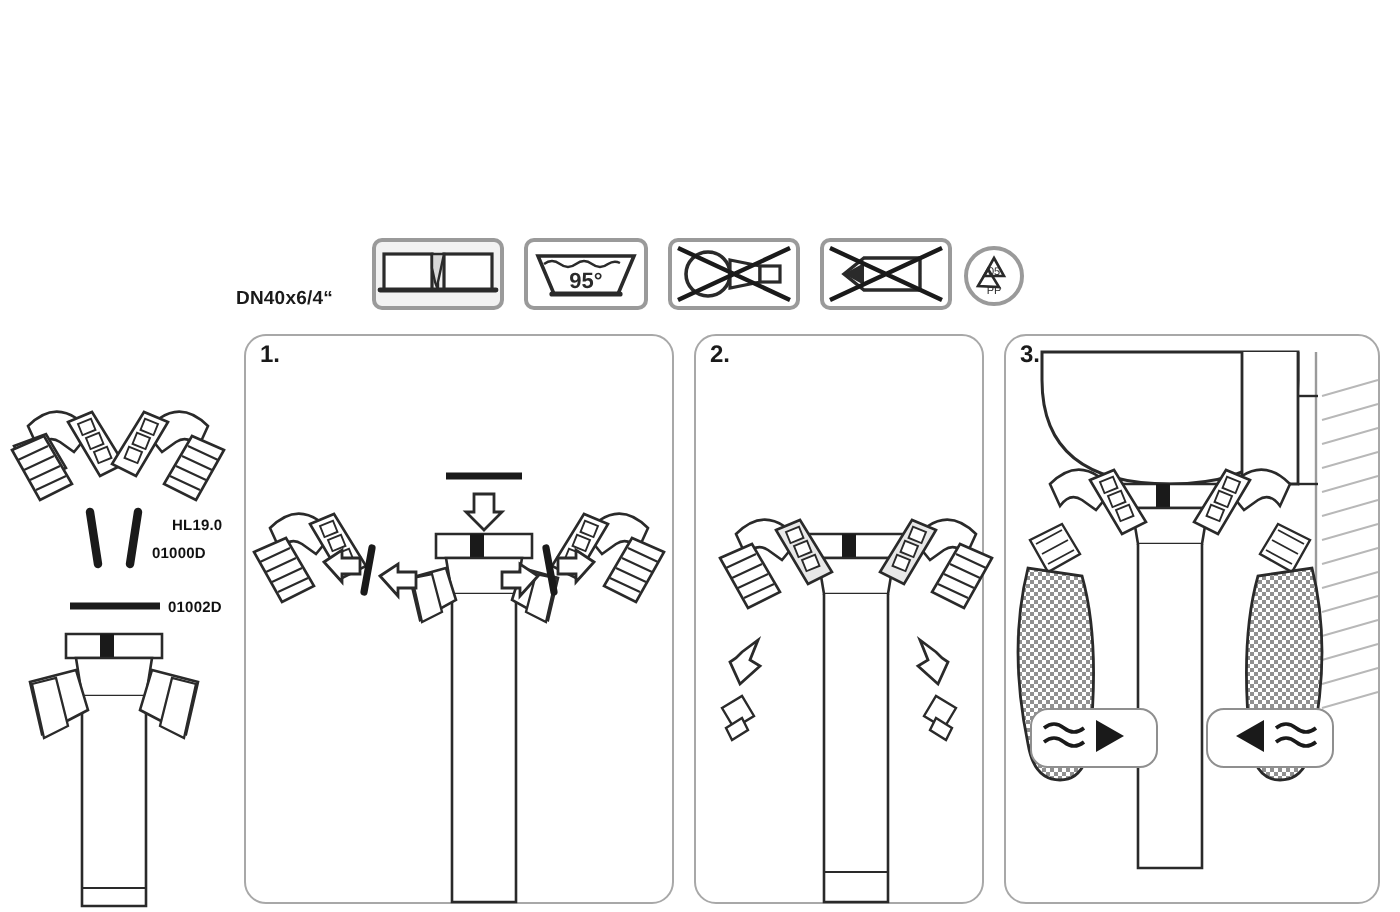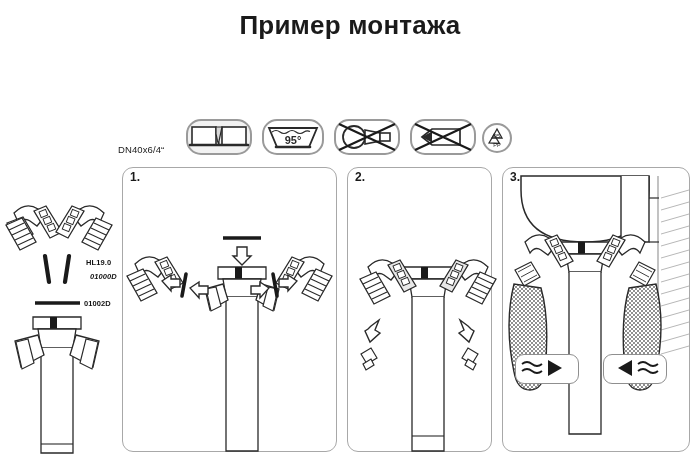--- a/index.html
+++ b/index.html
@@ -21,27 +21,27 @@
     font-size:26px;font-weight:bold;letter-spacing:.2px;line-height:30px;
   }
   .title-line2{
     font-size:26px;font-weight:bold;letter-spacing:.2px;line-height:30px;
     margin-top:4px;
   }
 
   
   .dn-label{
     position:absolute;left:118px;top:144px;
-    font-size:9.5px;font-weight:normal;letter-spacing:.1px;
+    font-size:9.5px;font-weight:bold;letter-spacing:.1px;
   }
 
   
   .icon-strip{position:absolute;left:186px;top:119px;}
   .pictogram{
-    position:absolute;border:2px solid #9a9a9a;border-radius:15px;background:#fff;
+    position:absolute;border:2px solid #9a9a9a;border-radius:5px;background:#fff;
     box-sizing:border-box;
   }
 
   
   .code{
     position:absolute;font-size:7.5px;font-weight:bold;letter-spacing:.1px;
     color:#111;
   }
 
   
@@ -57,21 +57,20 @@
     box-sizing:border-box;
   }
   svg{display:block;overflow:visible;}
 </style>
 </head>
 <body>
 
 <div class="stage">
 
   <div class="title-block">
-    <div class="title-line1">Пример монтажа</div>
   </div>
 
   <div class="dn-label">DN40x6/4“</div>
 
   <div class="icon-strip">
 
     <div class="pictogram" style="left:0;top:0;width:66px;height:36px;background:#f2f2f2;">
       <svg width="62" height="32" viewBox="0 0 62 32">
         <rect x="4" y="6" width="24" height="18" fill="#fff" stroke="#2a2a2a" stroke-width="1.6"></rect>
         <rect x="34" y="6" width="24" height="18" fill="#fff" stroke="#2a2a2a" stroke-width="1.6"></rect>
@@ -162,21 +161,21 @@
           <path d="M16 157 l12 -3 6 24 -12 6 Z" fill="#fff" stroke-width="1.15"></path>
 
           <path d="M76 150 l23 6 -6 26 -23 -12 Z" fill="#fff"></path>
           <path d="M98 157 l-12 -3 -6 24 12 6 Z" fill="#fff" stroke-width="1.15"></path>
         </g>
       </g>
     </svg>
   </div>
 
   <div class="code" style="left:86px;top:258px;">HL19.0</div>
-  <div class="code" style="left:90px;top:272px;font-style:italic;">01000D</div>
+  <div class="code" style="left:76px;top:272px;">01000D</div>
   <div class="code" style="left:84px;top:299px;text-align:right;">01002D</div>
 
   <div class="panel" style="left:122px;top:167px;width:215px;height:285px;">
     <div class="panel-num">1.</div>
     <svg width="213" height="283" viewBox="0 0 213 283">
       <g stroke="#2a2a2a" fill="#fff" stroke-width="1.3">
 
         <path d="M95 99 L143 99 L143 111 L95 111 Z" fill="#fff"></path>
         <rect x="112" y="99" width="7" height="12" fill="#1a1a1a" stroke="none"></rect>
         <path d="M100 111 L138 111 L135 129 L103 129 Z" fill="#fff"></path>

